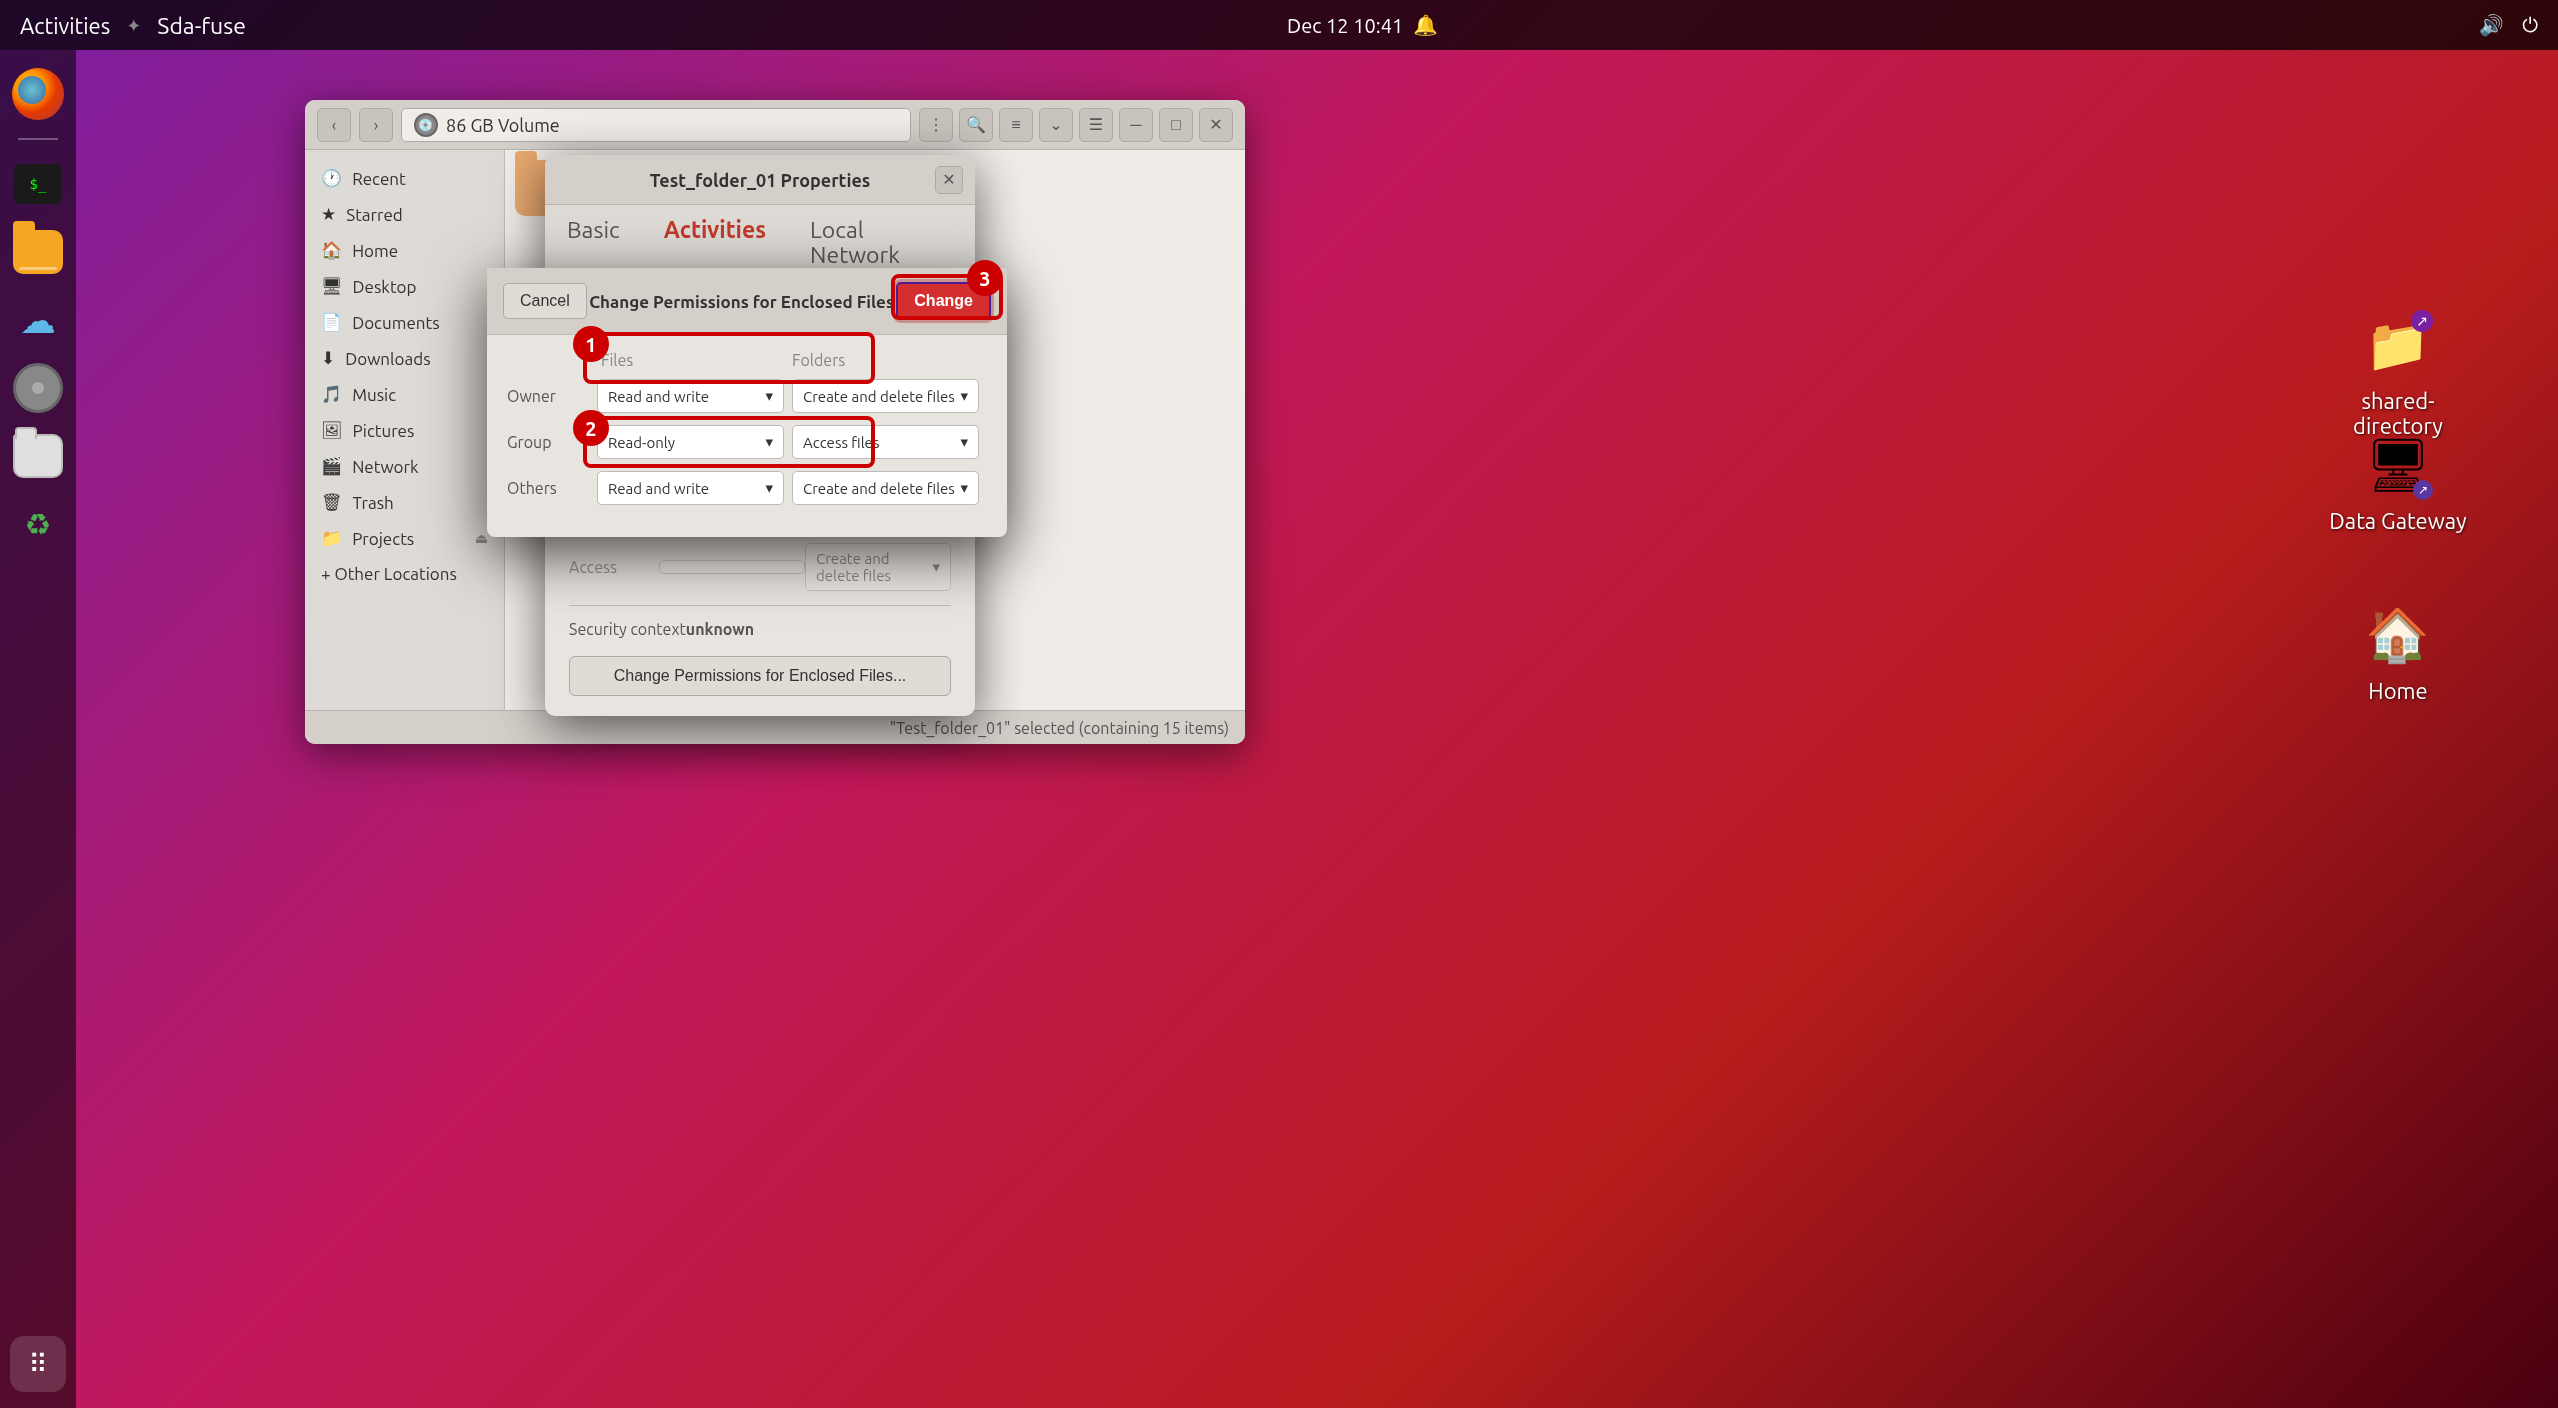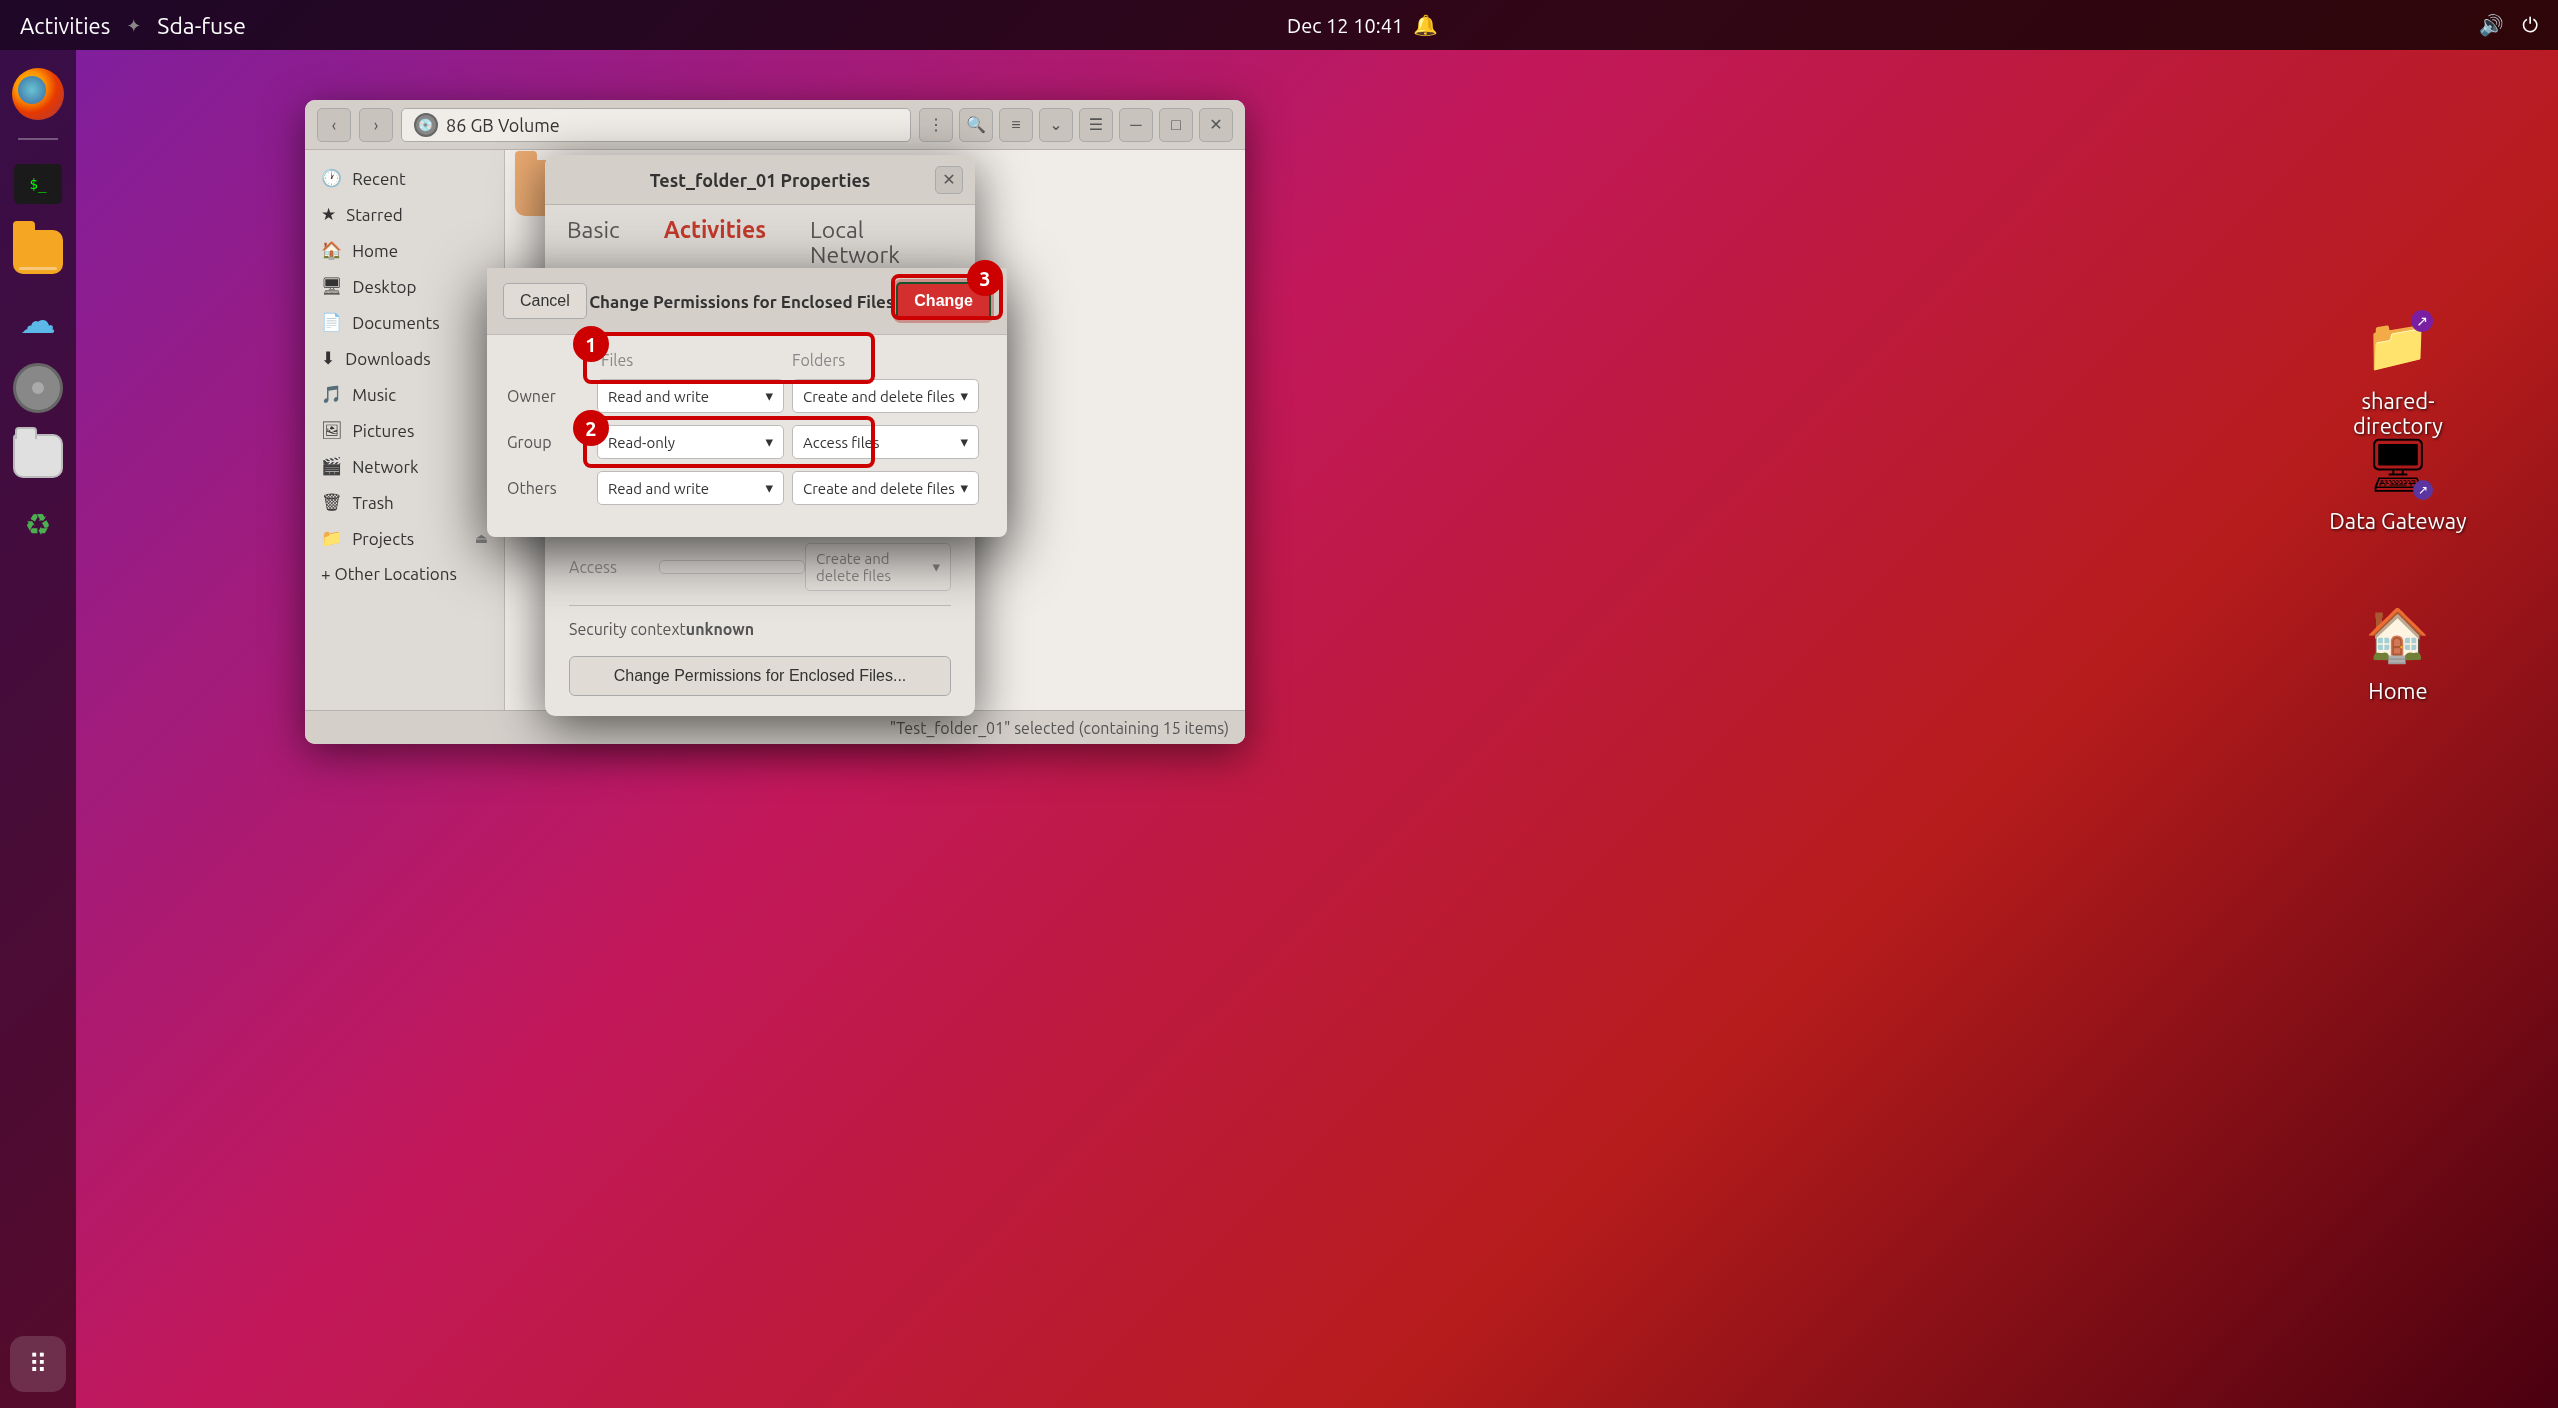--- a/index.html
+++ b/index.html
@@ -338,21 +338,21 @@
       color: #333;
       cursor: pointer;
     }
     .cp-title {
       font-size: 17px;
       font-weight: 600;
       color: #333;
     }
     .cp-change-btn {
       background: #d32f2f;
-      border: 2px solid #14532d;
+      border: 2px solid #4c1d95;
       border-radius: 5px;
       padding: 8px 16px;
       font-size: 16px;
       color: white;
       cursor: pointer;
       font-weight: 600;
       box-shadow: 0 0 0 3px rgba(180,0,0,0.3);
     }
     .cp-content {
       padding: 16px 20px 20px;

